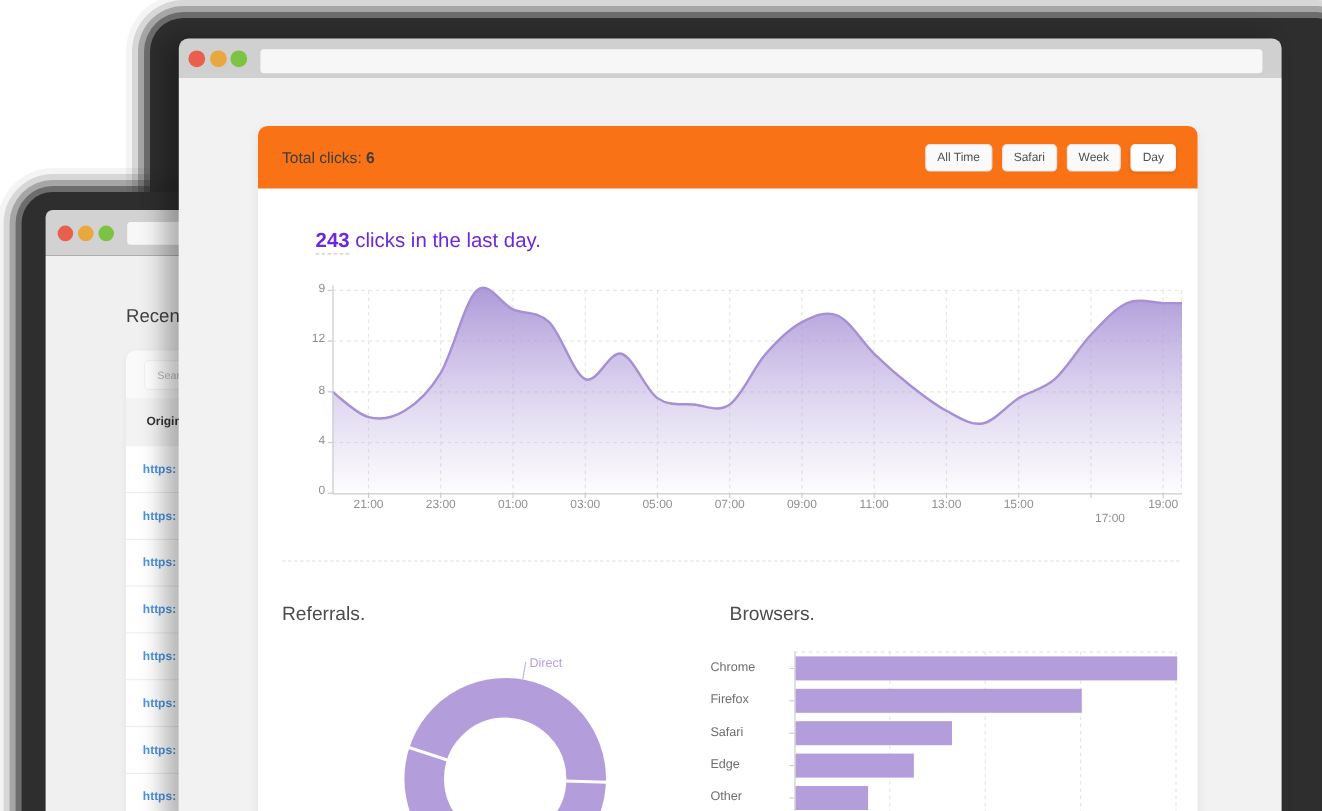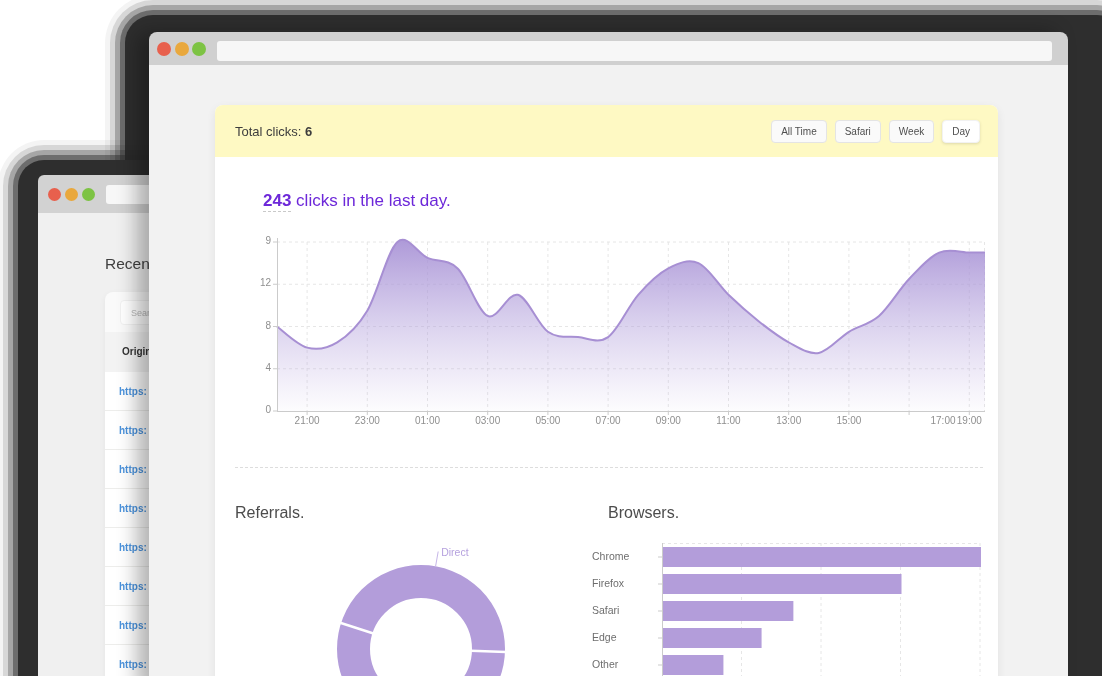--- a/index.html
+++ b/index.html
@@ -46,21 +46,21 @@
   #main-surface .chrome { position:absolute; left:0; top:0; width:100%; height:33px;
     background:#d0d0d0; border-radius:8px 8px 0 0; display:flex; align-items:center; padding-left:8px; }
   #main-surface .dot { width:14px; height:14px; margin-right:3.5px; }
   #main-surface .urlbar { left:68px; right:16px; }
   #main-surface .body { position:absolute; left:0; top:33px; width:100%; height:627px;
     background:#f2f2f2; }
 
   
   .card { position:absolute; left:66px; top:40px; width:783px; height:650px;
     background:#fff; border-radius:8px; box-shadow:0 3px 10px rgba(0,0,0,.07); }
-  .card-header { height:52px; background:#fef9c3; border-radius:8px 8px 0 0;
+  .card-header { height:52px; background:#f97316; border-radius:8px 8px 0 0;
     display:flex; align-items:center; padding:0 18px 0 20px; }
   .total-label { font-size:13px; color:#3d3d3d; }
   .total-label b { font-weight:bold; }
   .spacer { flex:1; }
   .range-btn { font-family:"Liberation Sans",sans-serif; font-size:10px; color:#4f4f4f;
     background:#fafafa; border:1px solid #e4e4e4; border-radius:4px;
     padding:5px 9px; margin-left:8px; cursor:pointer; }
   .range-btn.active { background:#fff; border-color:#f2f2f2; box-shadow:0 1px 3px rgba(0,0,0,.13); }
 
   .headline { position:absolute; left:20px; top:86px; font-size:17px; color:#6d28d9;margin-left:28px; }
@@ -204,21 +204,21 @@
           <div class="tick-lab xlab" style="left: 6.1px;">21:00</div>
           <div class="tick-lab xlab" style="left: 66.3px;">23:00</div>
           <div class="tick-lab xlab" style="left: 126.5px;">01:00</div>
           <div class="tick-lab xlab" style="left: 186.7px;">03:00</div>
           <div class="tick-lab xlab" style="left: 246.9px;">05:00</div>
           <div class="tick-lab xlab" style="left: 307.1px;">07:00</div>
           <div class="tick-lab xlab" style="left: 367.3px;">09:00</div>
           <div class="tick-lab xlab" style="left: 427.5px;">11:00</div>
           <div class="tick-lab xlab" style="left: 487.7px;">13:00</div>
           <div class="tick-lab xlab" style="left: 547.9px;">15:00</div>
-          <div class="tick-lab xlab" style="left: 642px;">17:00</div>
+          <div class="tick-lab xlab" style="left: 624px; margin-top: 12px;">17:00</div>
           <div class="tick-lab xlab" style="left: 668.3px;">19:00</div>
         </div>
 
       <div class="divider"></div>
 
       <div class="section-title" id="referrals-title">Referrals.</div>
       <div class="section-title" id="browsers-title">Browsers.</div>
 
       <div class="donut-wrap" id="donut-chart">
           <svg viewBox="0 0 240 250" width="240" height="250">

